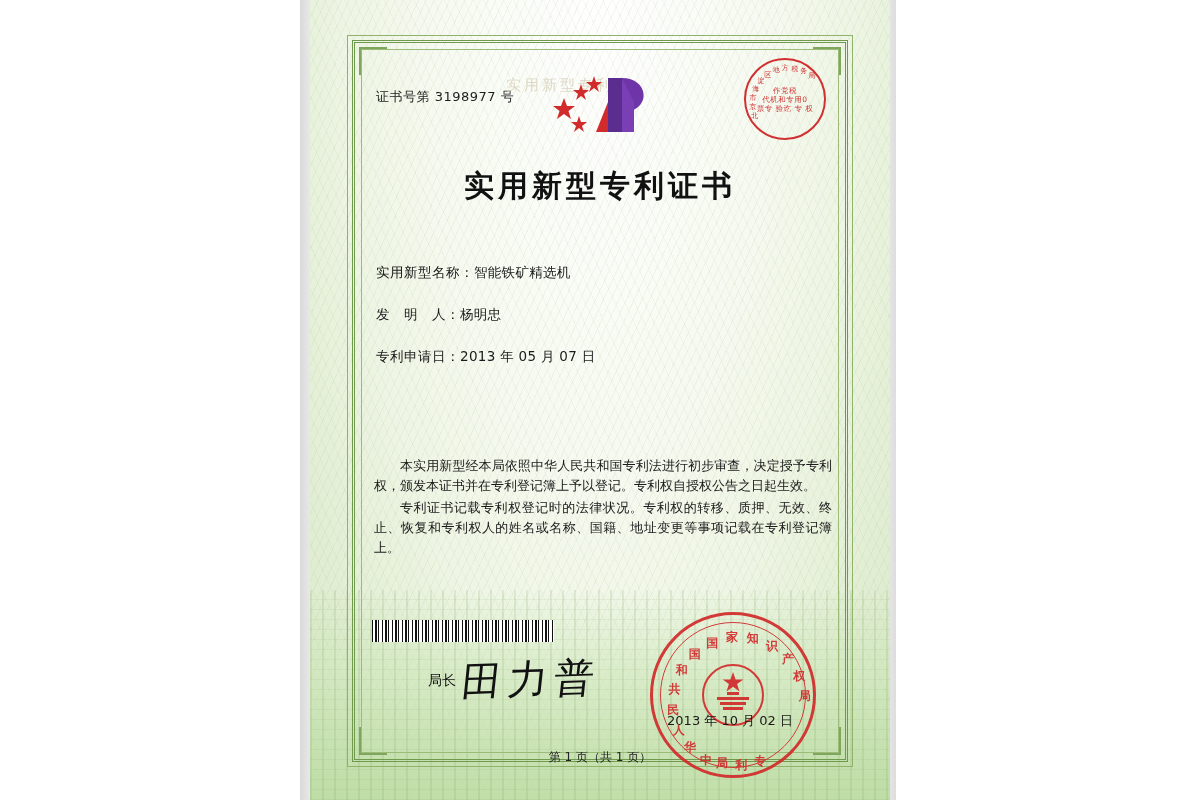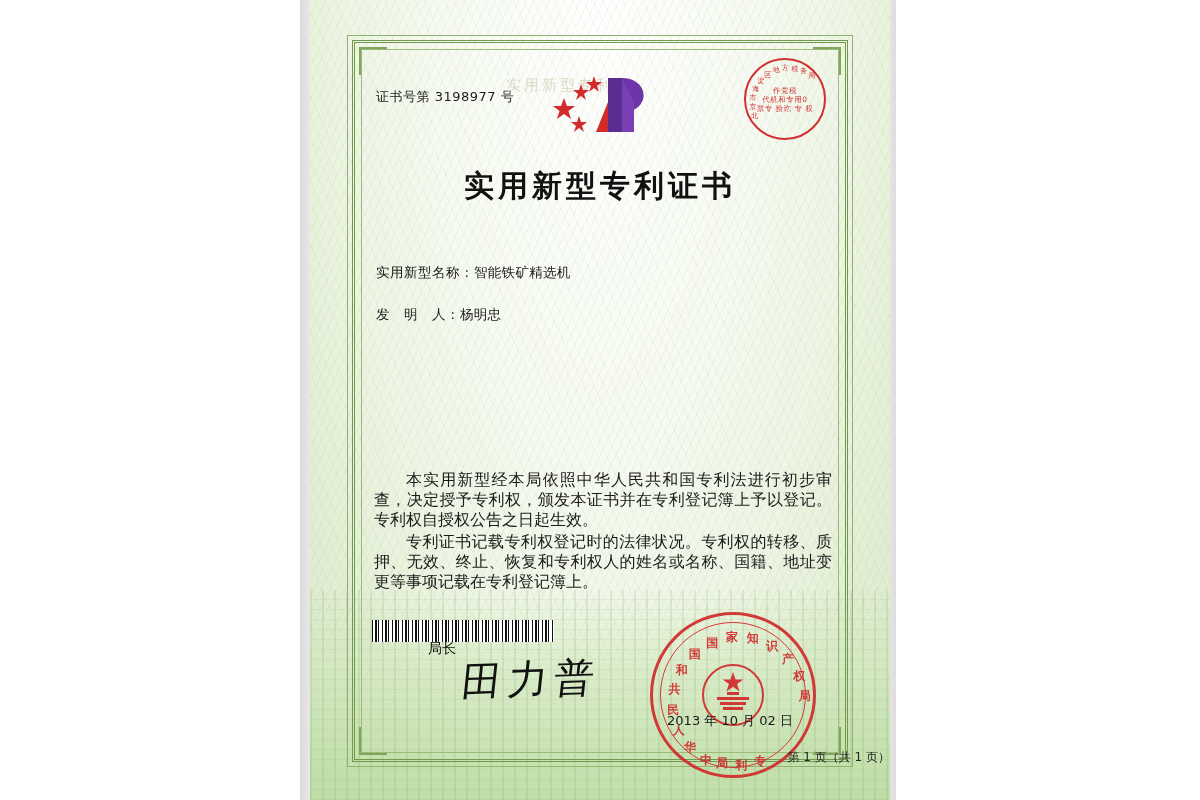--- a/index.html
+++ b/index.html
@@ -200,22 +200,22 @@
     white-space: nowrap;
   }
   .field-row .label { letter-spacing: 0.5px; }
   .field-row .value { letter-spacing: 0.3px; }
 
   
   .body-text {
     position: absolute;
     left: 64px;
     right: 58px;
-    top: 470px;
-    font-size: 16px;
+    top: 456px;
+    font-size: 13px;
     line-height: 20px;
     color: #1a1a1a;
     text-align: justify;
     font-family: "DejaVu Sans", sans-serif;
   }
   .body-text p {
     margin: 0 0 2px 0;
     text-indent: 2em;
   }
 
@@ -234,21 +234,21 @@
       #fff 5px, #fff 6px,
       #111 6px, #111 7px,
       #fff 7px, #fff 10px
     );
   }
 
   
   .sig-label {
     position: absolute;
     left: 118px;
-    top: 640px;
+    top: 672px;
     font-size: 14px;
     color: #111;
     font-family: "DejaVu Sans", sans-serif;
   }
   .sig-hand {
     position: absolute;
     left: 152px;
     top: 652px;
     font-size: 40px;
     color: #111;
@@ -306,21 +306,21 @@
     text-align: center;
     font-size: 13px;
     color: #1a1a1a;
     font-family: "DejaVu Sans", sans-serif;
   }
 
   .page-footer {
     position: absolute;
     left: 0; right: 0;
     bottom: 34px;
-    text-align: right;
+    text-align: center;
     font-size: 12px;
     color: #222;
     font-family: "DejaVu Sans", sans-serif;
   }
 </style>
 </head>
 <body>
 
 <div id="page">
 
@@ -383,20 +383,23 @@
     </div>
 
     <div class="title">实用新型专利证书</div>
 
     <div class="fields">
       <div class="field-row">
         <span class="label">实用新型名称：</span><span class="value">智能铁矿精选机</span>
       </div>
       <div class="field-row">
         <span class="label">发　明　人：</span><span class="value">杨明忠</span>
+      </div>
+      <div class="field-row">
+        <span class="label">专利申请日：</span><span class="value">2013 年 05 月 07 日</span>
       </div>
     </div>
 
     <div class="body-text">
       <p>本实用新型经本局依照中华人民共和国专利法进行初步审查，决定授予专利权，颁发本证书并在专利登记簿上予以登记。专利权自授权公告之日起生效。</p>
       <p>专利证书记载专利权登记时的法律状况。专利权的转移、质押、无效、终止、恢复和专利权人的姓名或名称、国籍、地址变更等事项记载在专利登记簿上。</p>
     </div>
 
     <div class="barcode"></div>
 

